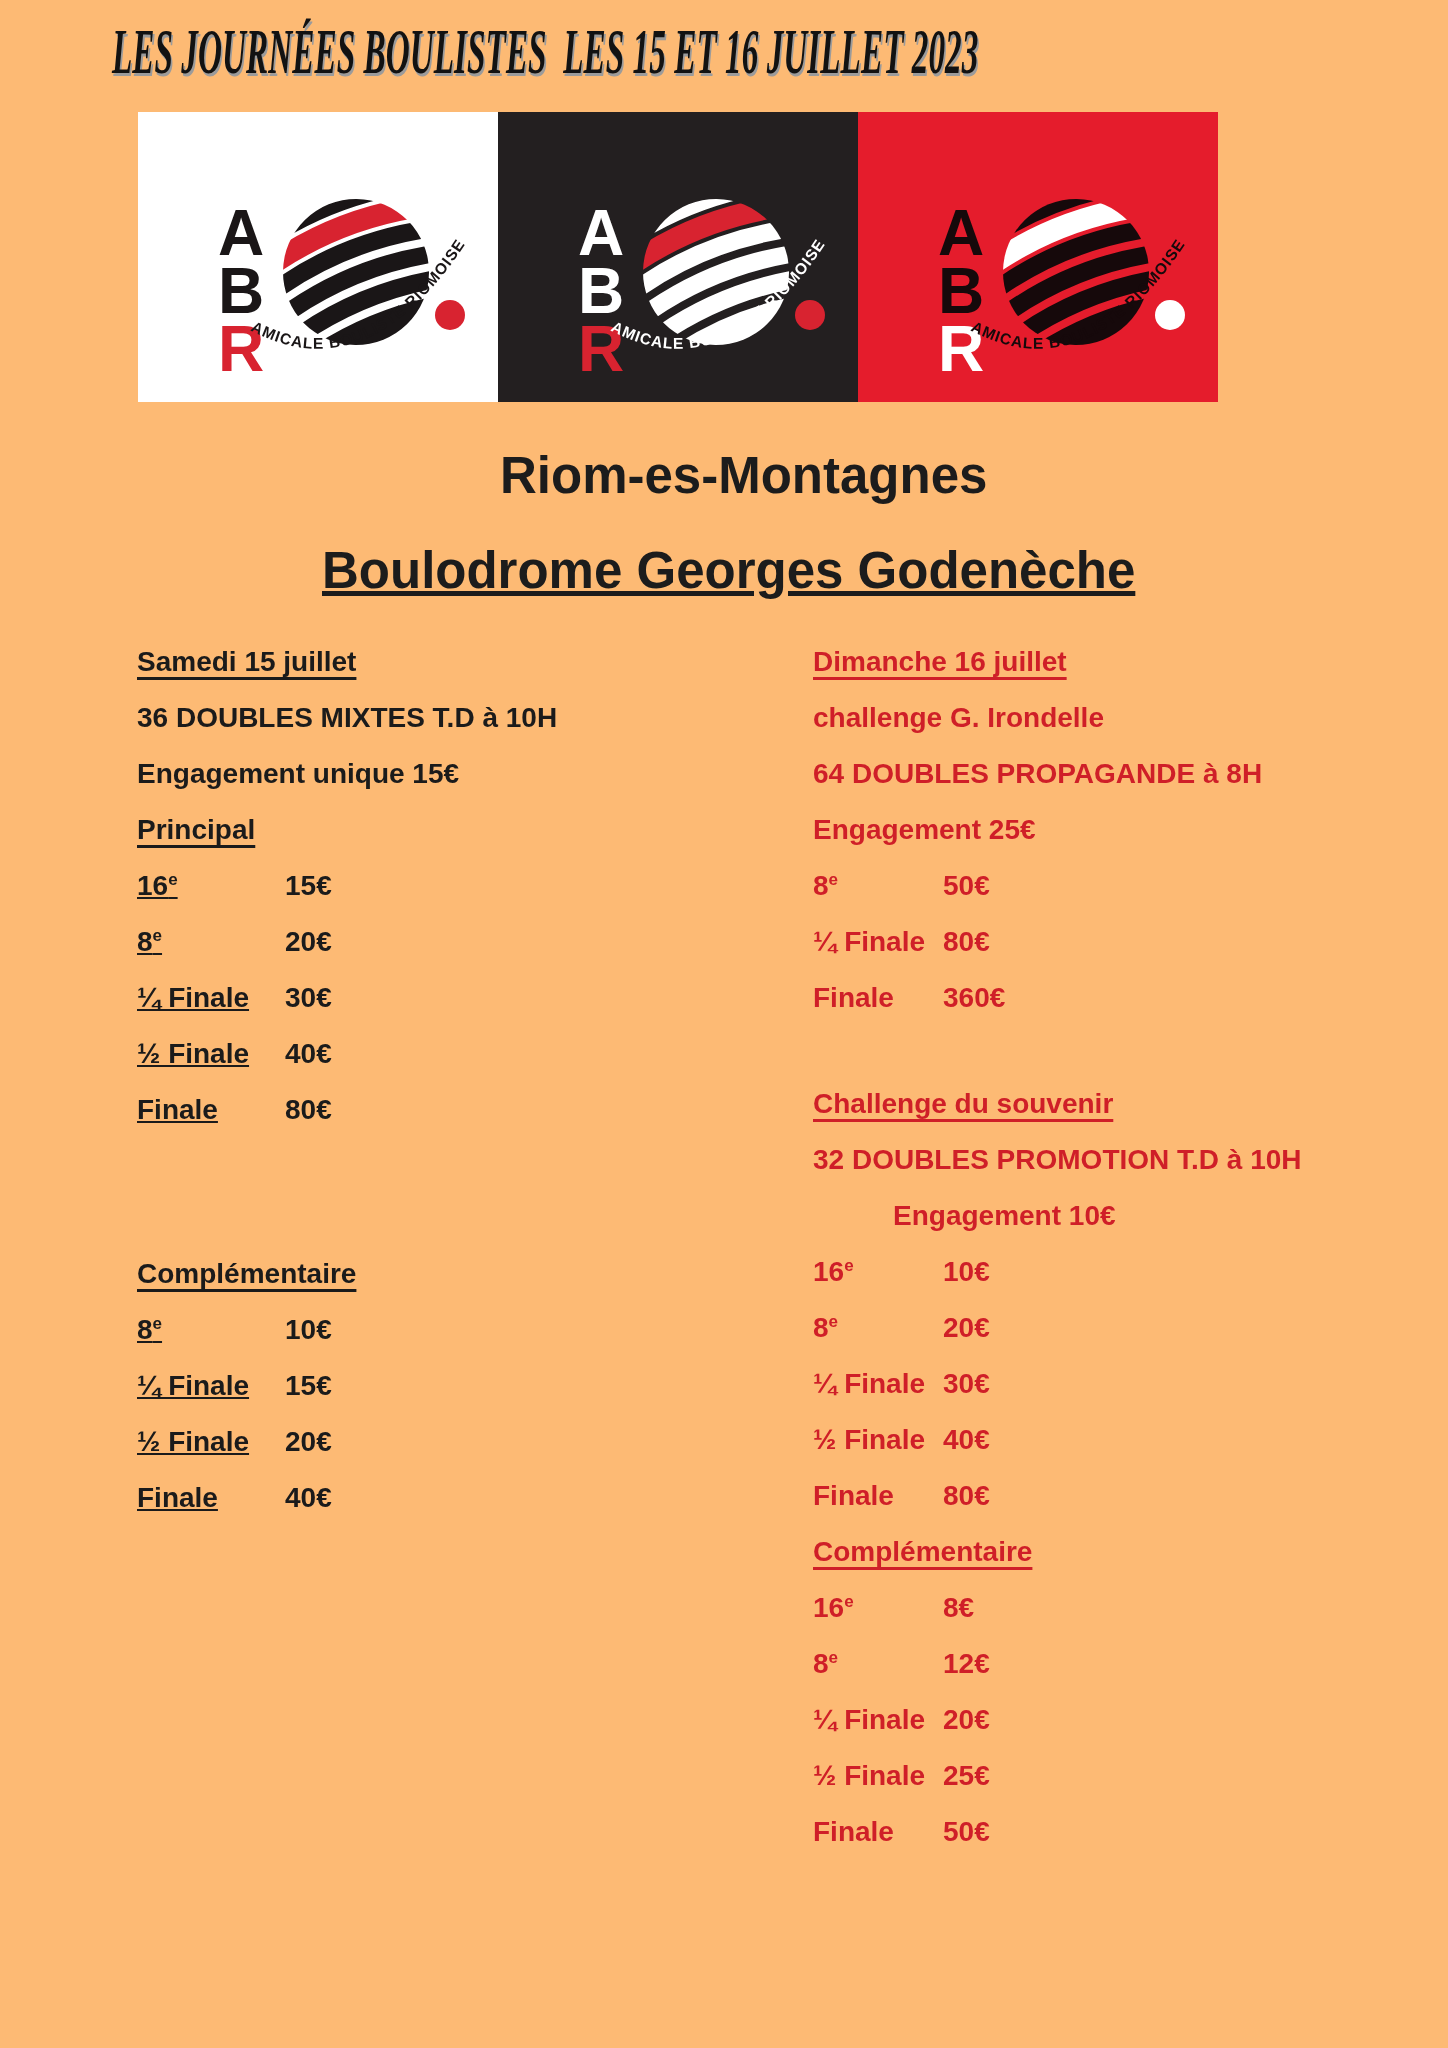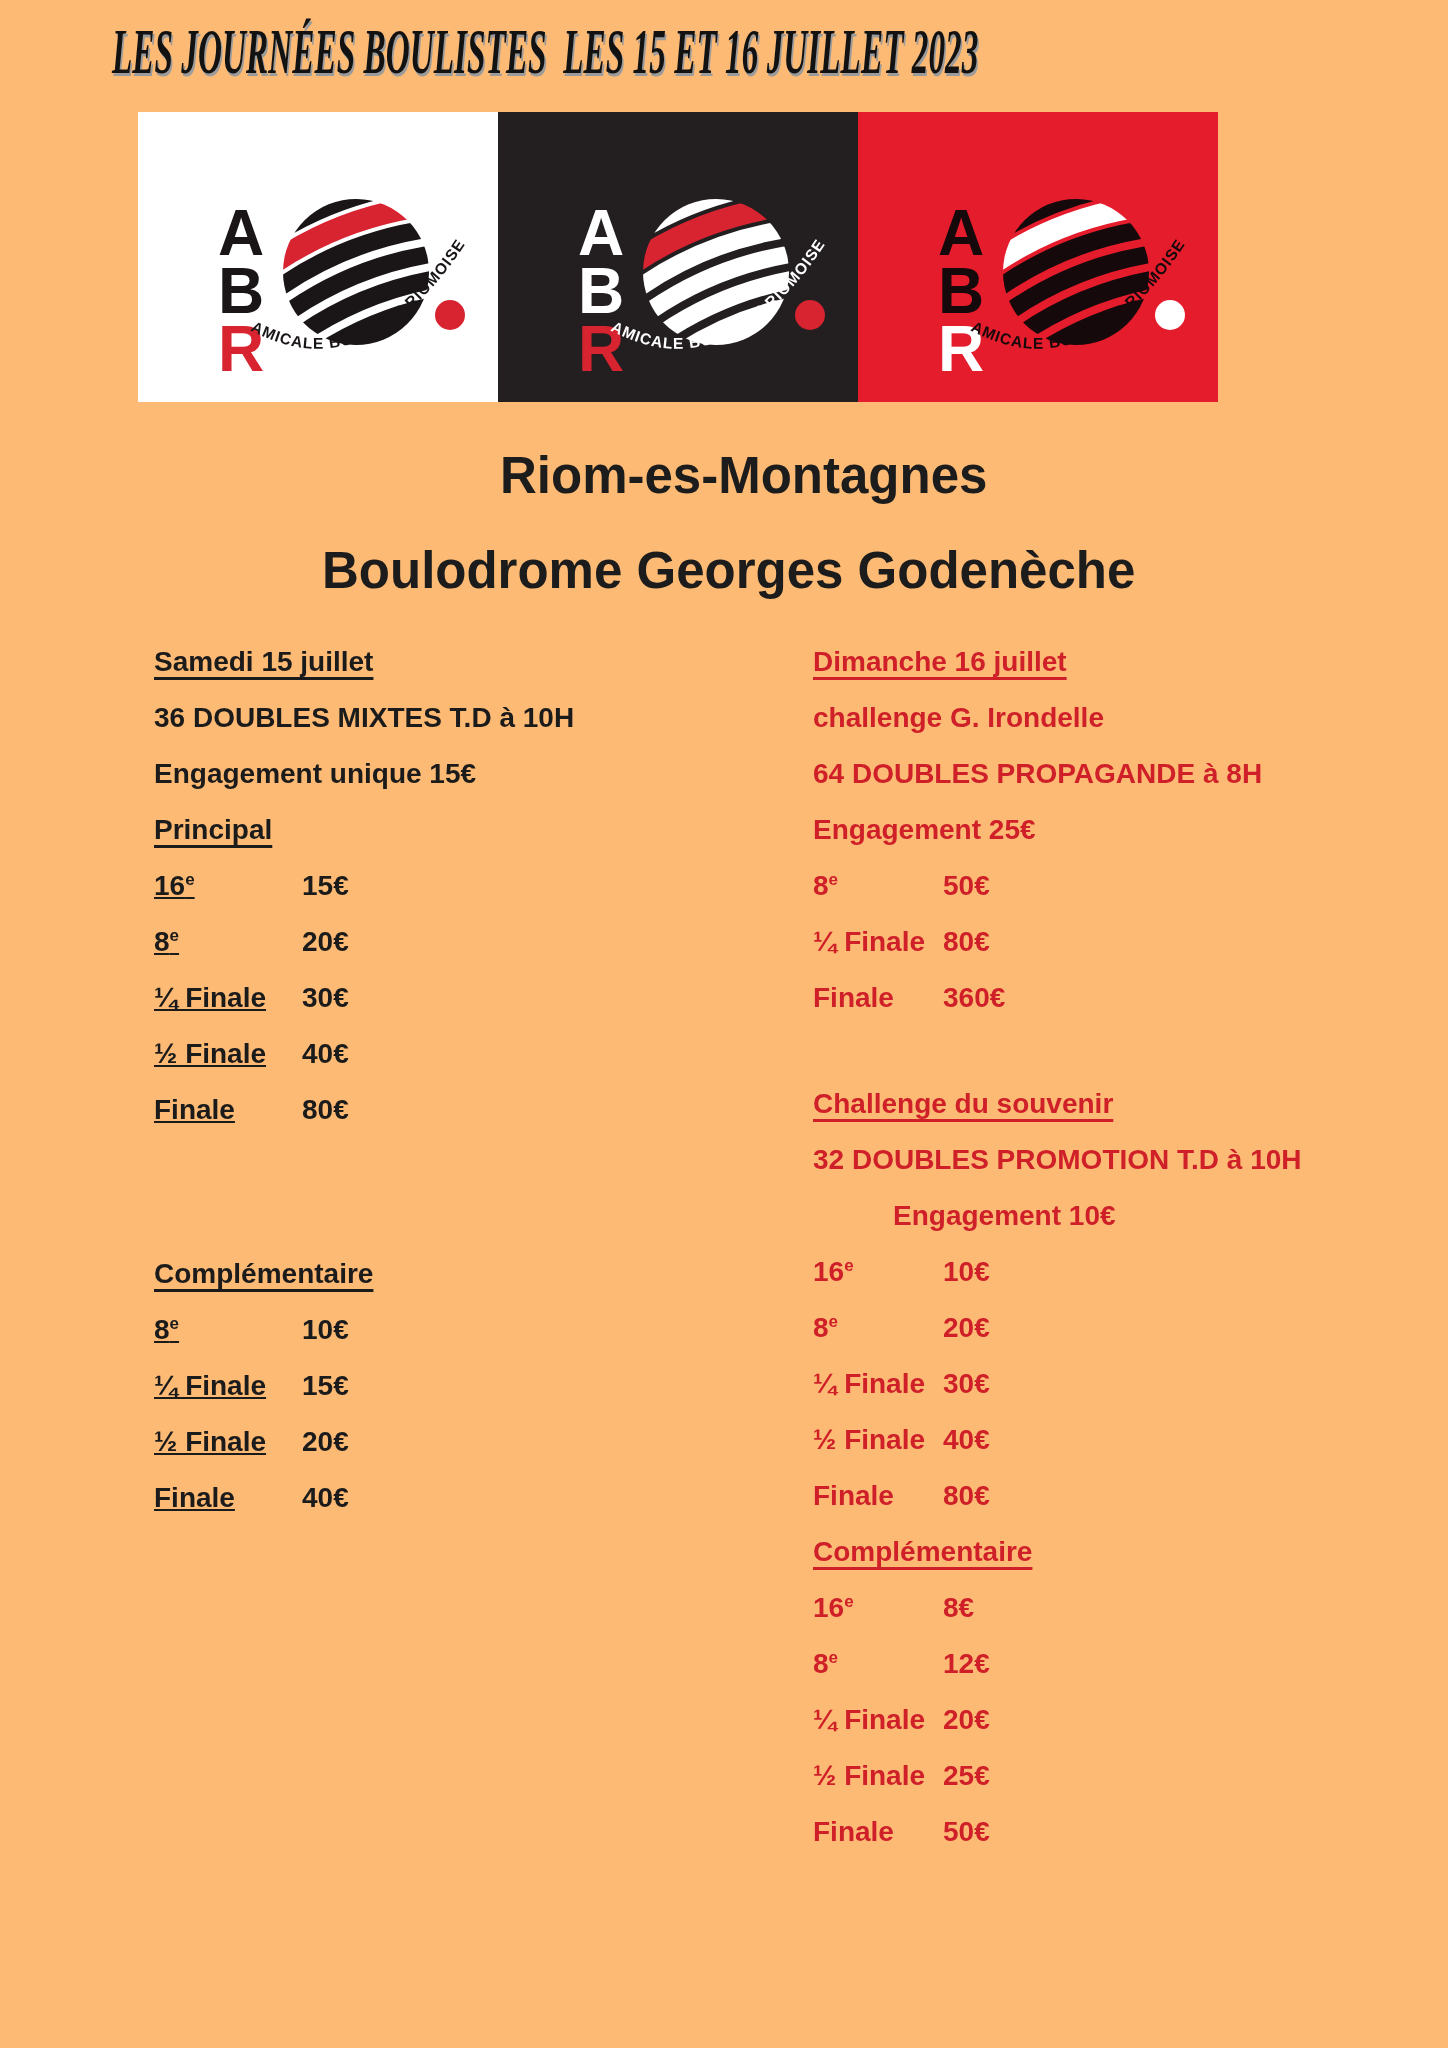--- a/index.html
+++ b/index.html
@@ -16,23 +16,23 @@
     transform:scaleX(0.52); transform-origin:left top;
     text-shadow:3px 3px 0 #9b9b9b;
   }
   .logos { position:absolute; left:138px; top:112px; display:flex; }
   .tile { width:360px; height:290px; flex:0 0 auto; }
   .h1 {
     position:absolute; font-weight:bold; font-size:51px; line-height:1;
     color:#1c1c1c; white-space:nowrap;
   }
   .h1.city { left:500px; top:450px; }
-  .h1.venue { left:322px; top:545px; }
+  .h1.venue { left:322px; top:545px;text-decoration:underline; }
   .col { position:absolute; top:645px; font-weight:bold; font-size:28px; }
-  .col.sat { left:154px;  width:620px; color:#1b1b1b; }
+  .col.sat { left:137px;  width:620px; color:#1b1b1b; }
   .col.sun { left:813px;  width:620px; color:#cf1f28; }
   .row { height:56px; line-height:34px; white-space:nowrap; }
   .row .lbl { display:inline-block; }
   .sat .row .lbl { width:148px;text-decoration:underline; }
   .sun .row .lbl { width:130px; }
   .row sup { font-size:17px; line-height:0; }
   .heading {
     text-decoration:underline;
     text-decoration-thickness:3px;
     text-underline-offset:6px;

